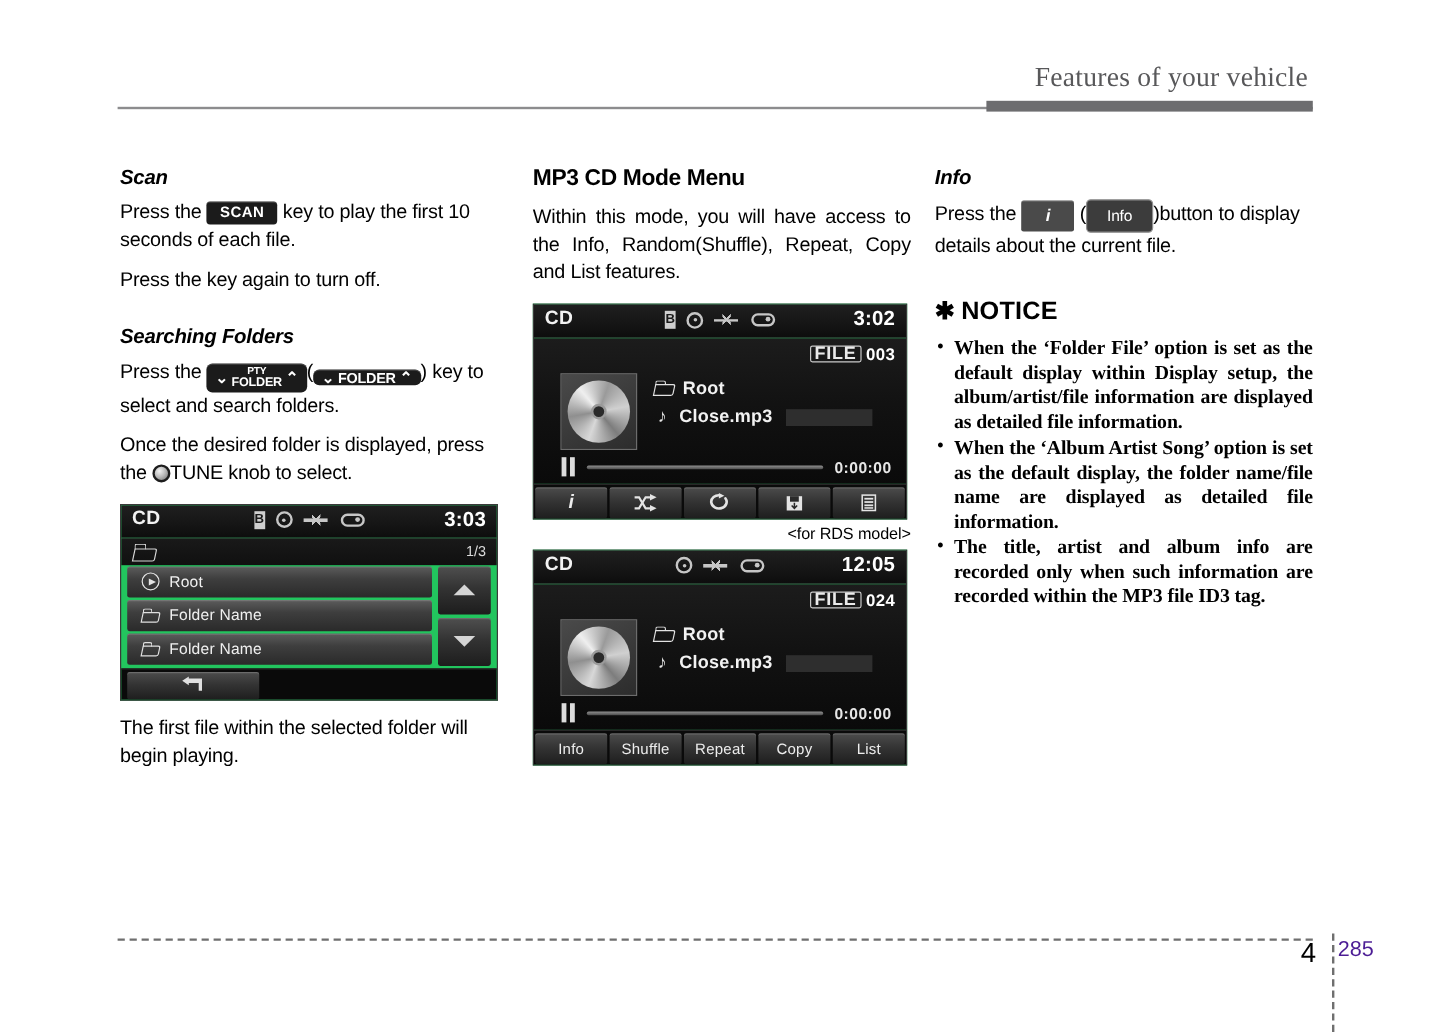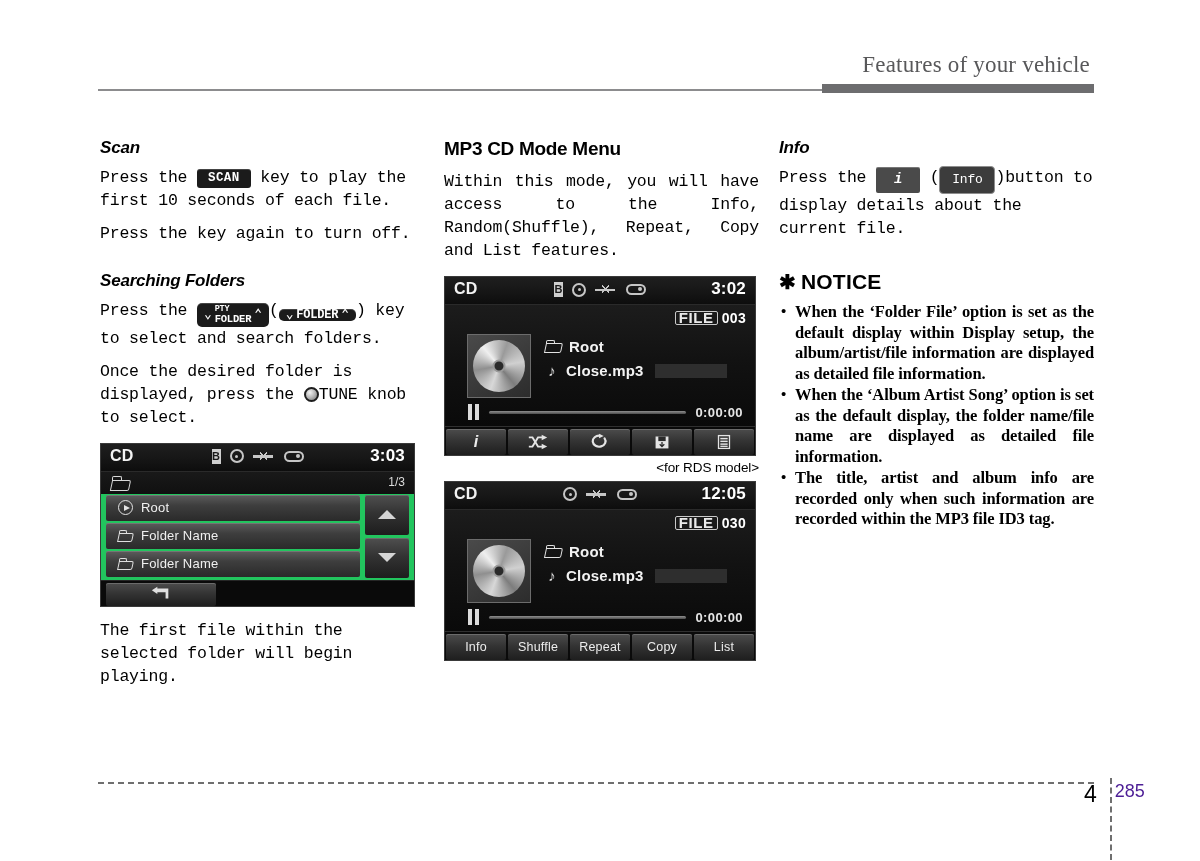--- a/index.html
+++ b/index.html
@@ -72,21 +72,20 @@
     margin: 0 0 10px 0;
     font-size: 19px;
     font-weight: bold;
     letter-spacing: -0.3px;
   }
   p.body {
     margin: 0 0 10px 0;
     font-size: 16.5px;
     line-height: 23px;
     letter-spacing: -0.2px;
-    font-family: Liberation Mono, monospace;
   }
   p.body.justify { text-align: justify; }
 
   
   .key {
     display: inline-block;
     background: #1b1b1b;
     color: #ffffff;
     border-radius: 3px;
     font-size: 12.5px;
@@ -110,21 +109,21 @@
   .key-wide .chev {
     font-size: 13px;
     font-weight: bold;
     display: inline-block;
     vertical-align: middle;
     padding: 0 2px;
   }
   .key-stack {
     display: inline-block;
     vertical-align: middle;
-    text-align: left;
+    text-align: center;
     padding: 1px 1px;
   }
   .key-stack .l1 { font-size: 8.5px; font-weight: bold; line-height: 9px; display:block; }
   .key-stack .l2 { font-size: 10.5px; font-weight: bold; line-height: 11px; display:block; letter-spacing: -0.2px;}
   .key-one {
     display:inline-block;
     font-size: 12px;
     font-weight: bold;
     vertical-align: middle;
     letter-spacing: -0.2px;
@@ -846,21 +845,21 @@
         <div class="ic-disc"></div>
         <div class="ic-usb"></div>
         <div class="ic-oval"></div>
       </div>
       <div class="scr-clock">12:05</div>
     </div>
 
     <div class="scr-body" style="height:121px;">
       <div class="file-badge">
         <span class="lbl">FILE</span>
-        <span class="num">030</span>
+        <span class="num">024</span>
       </div>
 
       <div class="albumart">
         <div class="cd"></div>
       </div>
 
       <div class="track-lines">
         <div class="track-row">
           <span class="ic-folder-sm"></span>
           <span>Root</span>

